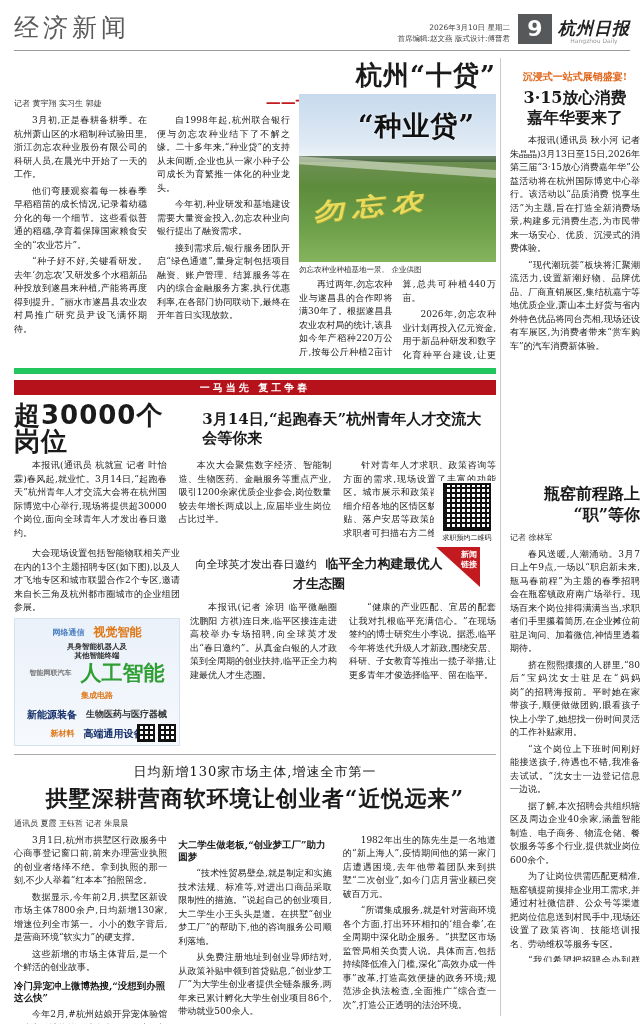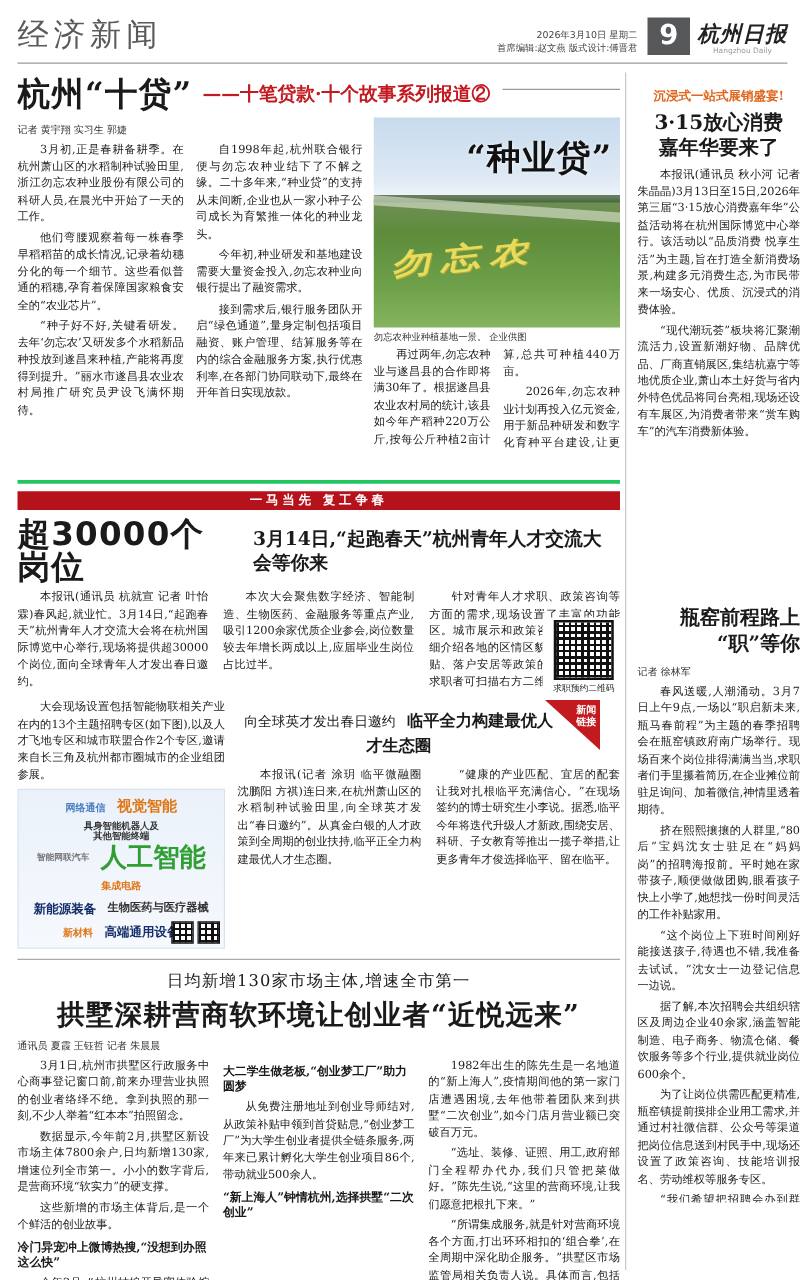--- a/index.html
+++ b/index.html
@@ -19,39 +19,39 @@
   
   .main{position:absolute;left:14px;top:58px;width:482px;}
   .rail{position:absolute;left:500px;top:58px;width:130px;height:958px;border-left:1px solid #c9c9c9;
         padding-left:9px;overflow:hidden;}
   p{margin:0 0 3px 0;text-indent:2em;font-size:9px;line-height:1.5;text-align:justify;}
   .byline{font-size:8px;color:#333;margin:4px 0 5px 0;}
   .caption{font-size:7.5px;color:#333;margin:3px 0;}
   .subhead{font-size:9.5px;font-weight:bold;margin:5px 0 4px 0;line-height:1.3;}
   
   .s1{height:306px;overflow:hidden;}
-  .s1-head{display:flex;align-items:center;height:34px;}
+  .s1-head{display:flex;align-items:flex-end;height:34px;flex-direction:column;}
   .s1-title{font-size:26px;font-weight:900;letter-spacing:1px;font-family:"DejaVu Serif",serif;}
   .s1-sub{font-size:15px;font-weight:bold;color:#c21a1f;margin-left:8px;}
   .s1-line{flex:1;border-top:1px solid #999;margin-left:10px;position:relative;top:-4px;}
   .s1-body{display:flex;gap:9px;margin-top:2px;}
   .s1-left{width:276px;}
   .s1-cols{column-count:2;column-gap:10px;height:252px;overflow:hidden;}
   .s1-right{width:197px;}
   .photo{position:relative;width:197px;height:168px;overflow:hidden;background:linear-gradient(#c7daed 0%,#dfeaf4 30%,#eef4f9 38%,#6f8f55 40%,#5d8c3b 55%,#6ea04a 80%,#86b45e 100%);}
   .photo-trees{position:absolute;left:0;top:62px;width:100%;height:6px;background:#44603a;opacity:.8;}
   .photo-path{position:absolute;left:-20px;top:70px;width:260px;height:8px;background:#cfd8c2;transform:rotate(4deg);opacity:.7;}
   .field-text{position:absolute;left:18px;top:92px;font-size:30px;font-weight:900;color:#efe05e;
               transform:skewX(-18deg) rotate(-6deg) scaleY(.8);letter-spacing:8px;opacity:.95;
               text-shadow:1px 1px 0 #b9a93a;}
-  .photo-overlay{position:absolute;right:6px;top:14px;font-size:27px;font-weight:900;color:#111;
+  .photo-overlay{position:absolute;right:21px;top:14px;font-size:27px;font-weight:900;color:#111;
                  letter-spacing:1px;text-shadow:0 0 3px rgba(255,255,255,.8);}
   .s1-under{column-count:2;column-gap:10px;height:88px;overflow:hidden;margin-top:2px;}
   
-  .jobs{border-top:3px solid #22c55e;margin-top:20px;padding-top:6px;}
+  .jobs{border-top:6px solid #22c55e;margin-top:4px;padding-top:6px;}
   .banner{height:15px;background:#b5121b;color:#fff;font:bold 10px/15px "DejaVu Sans",sans-serif;
           text-align:center;letter-spacing:3px;}
   .jobs-head{display:flex;align-items:baseline;margin:7px 0 5px 0;}
   .jobs-big{font:900 26px/1 "DejaVu Sans",sans-serif;letter-spacing:1px;}
   .jobs-rest{font-size:15px;font-weight:bold;margin-left:12px;}
   .jobs-cols{position:relative;column-count:3;column-gap:12px;height:84px;overflow:hidden;}
   .qr-wrap{position:absolute;right:0;bottom:0;width:58px;background:#fff;text-align:center;padding:2px 0 0 4px;}
   .qr{width:44px;height:44px;margin:0 auto;border:2px solid #111;
       background-image:repeating-linear-gradient(0deg,#111 0 2px,transparent 2px 5px),
                        repeating-linear-gradient(90deg,#111 0 2px,#fff 2px 5px);}
@@ -196,21 +196,21 @@
         <div class="row2-right">
           <div class="lp-head">
             <span class="lp-kicker">向全球英才发出春日邀约</span>
             <span class="lp-title">临平全力构建最优人才生态圈</span>
             <div class="badge">
               <span>新闻</span>
               <span>链接</span>
             </div>
           </div>
           <div class="lp-cols">
-            <p>本报讯(记者 涂玥 临平微融圈 沈鹏阳 方祺)连日来,在杭州萧山区的水稻制种试验田里,向全球英才发出“春日邀约”。从真金白银的人才政策到全周期的创业扶持,临平正全力构建最优人才生态圈。</p>
+            <p>本报讯(记者 涂玥 临平微融圈 沈鹏阳 方祺)连日来,临平区接连走进高校举办专场招聘,向全球英才发出“春日邀约”。从真金白银的人才政策到全周期的创业扶持,临平正全力构建最优人才生态圈。</p>
             <p>“健康的产业匹配、宜居的配套让我对扎根临平充满信心。”在现场签约的博士研究生小李说。据悉,临平今年将迭代升级人才新政,围绕安居、科研、子女教育等推出一揽子举措,让更多青年才俊选择临平、留在临平。</p>
           </div>
         </div>
       </div>
     </section>
 
     <section class="gs">
       <div class="gs-kicker">日均新增130家市场主体,增速全市第一</div>
       <div class="gs-headline">拱墅深耕营商软环境让创业者“近悦远来”</div>
       <div class="byline">通讯员 夏霞 王钰哲 记者 朱晨晨</div>
@@ -218,27 +218,27 @@
         <div class="gs-col">
           <p>3月1日,杭州市拱墅区行政服务中心商事登记窗口前,前来办理营业执照的创业者络绎不绝。拿到执照的那一刻,不少人举着“红本本”拍照留念。</p>
           <p>数据显示,今年前2月,拱墅区新设市场主体7800余户,日均新增130家,增速位列全市第一。小小的数字背后,是营商环境“软实力”的硬支撑。</p>
           <p>这些新增的市场主体背后,是一个个鲜活的创业故事。</p>
           <div class="subhead">冷门异宠冲上微博热搜,“没想到办照这么快”</div>
           <p>今年2月,#杭州姑娘开异宠体验馆#冲上微博热搜。让当事人金女士没想到的是,从提交材料到领取执照只花了半天时间。“办照这么快,给了我们创业更足的底气。”</p>
 
         </div>
         <div class="gs-col">
           <div class="subhead">大二学生做老板,“创业梦工厂”助力圆梦</div>
+          <p>“技术性贸易壁垒,就是制定和实施技术法规、标准等,对进出口商品采取限制性的措施。”说起自己的创业项目,大二学生小王头头是道。在拱墅“创业梦工厂”的帮助下,他的咨询服务公司顺利落地。</p>
           <p>从免费注册地址到创业导师结对,从政策补贴申领到首贷贴息,“创业梦工厂”为大学生创业者提供全链条服务,两年来已累计孵化大学生创业项目86个,带动就业500余人。</p>
           <div class="subhead">“新上海人”钟情杭州,选择拱墅“二次创业”</div>
 
         </div>
         <div class="gs-col">
           <p>1982年出生的陈先生是一名地道的“新上海人”,疫情期间他的第一家门店遭遇困境,去年他带着团队来到拱墅“二次创业”,如今门店月营业额已突破百万元。</p>
-          <p>“选址、装修、证照、用工,政府部门全程帮办代办,我们只管把菜做好。”陈先生说,“这里的营商环境,让我们愿意把根扎下来。”</p>
           <p>“所谓集成服务,就是针对营商环境各个方面,打出环环相扣的‘组合拳’,在全周期中深化助企服务。”拱墅区市场监管局相关负责人说。具体而言,包括持续降低准入门槛,深化“高效办成一件事”改革,打造高效便捷的政务环境;规范涉企执法检查,全面推广“综合查一次”,打造公正透明的法治环境。</p>
 
         </div>
       </div>
     </section>
   </div>
 
   <aside class="rail">
     <div class="r-kicker">沉浸式一站式展销盛宴!</div>
     <div class="r-title">

